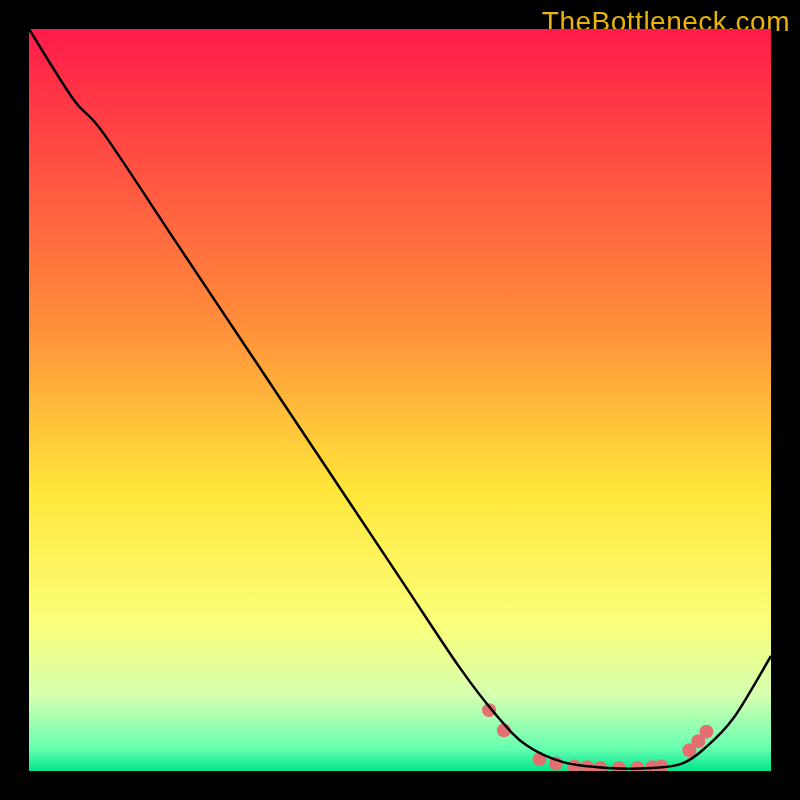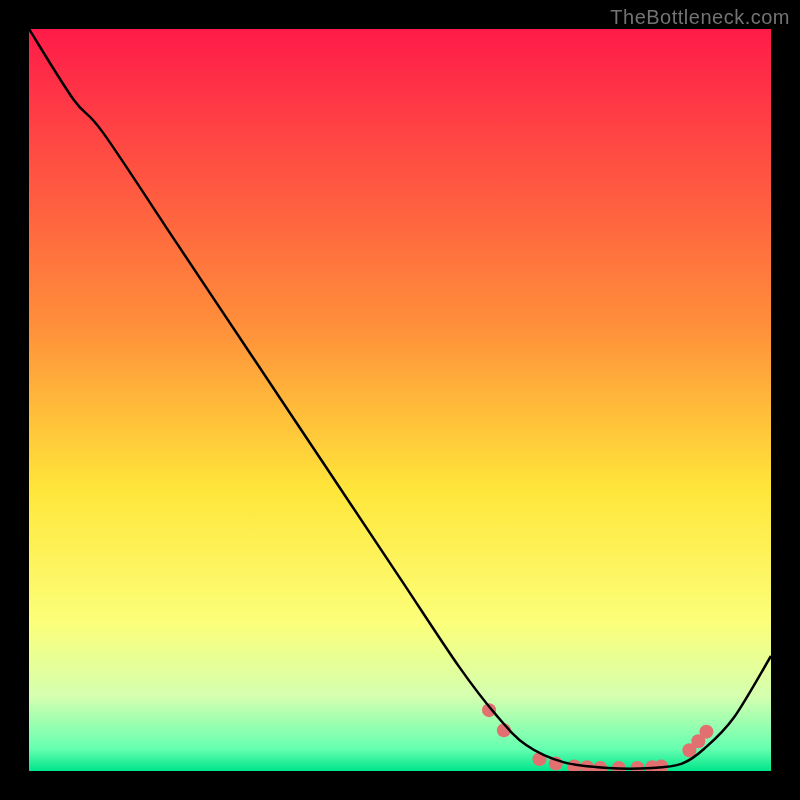--- a/index.html
+++ b/index.html
@@ -3,22 +3,22 @@
 <meta charset="utf-8">
 <style>
   * { margin: 0; padding: 0; box-sizing: border-box; }
   html, body { width: 800px; height: 800px; background: #000; overflow: hidden; }
   .frame { position: relative; width: 800px; height: 800px; background: #000; }
   .watermark {
     position: absolute;
     top: 6px;
     right: 10px;
     font-family: Arial, Helvetica, sans-serif;
-    font-size: 20px;
-    color: #737373;
+    font-size: 28px;
+    color: #eab308;
     letter-spacing: 0.5px;
     user-select: none;
   }
   .plot {
     position: absolute;
     left: 29px;
     top: 29px;
     width: 742px;
     height: 742px;
   }

